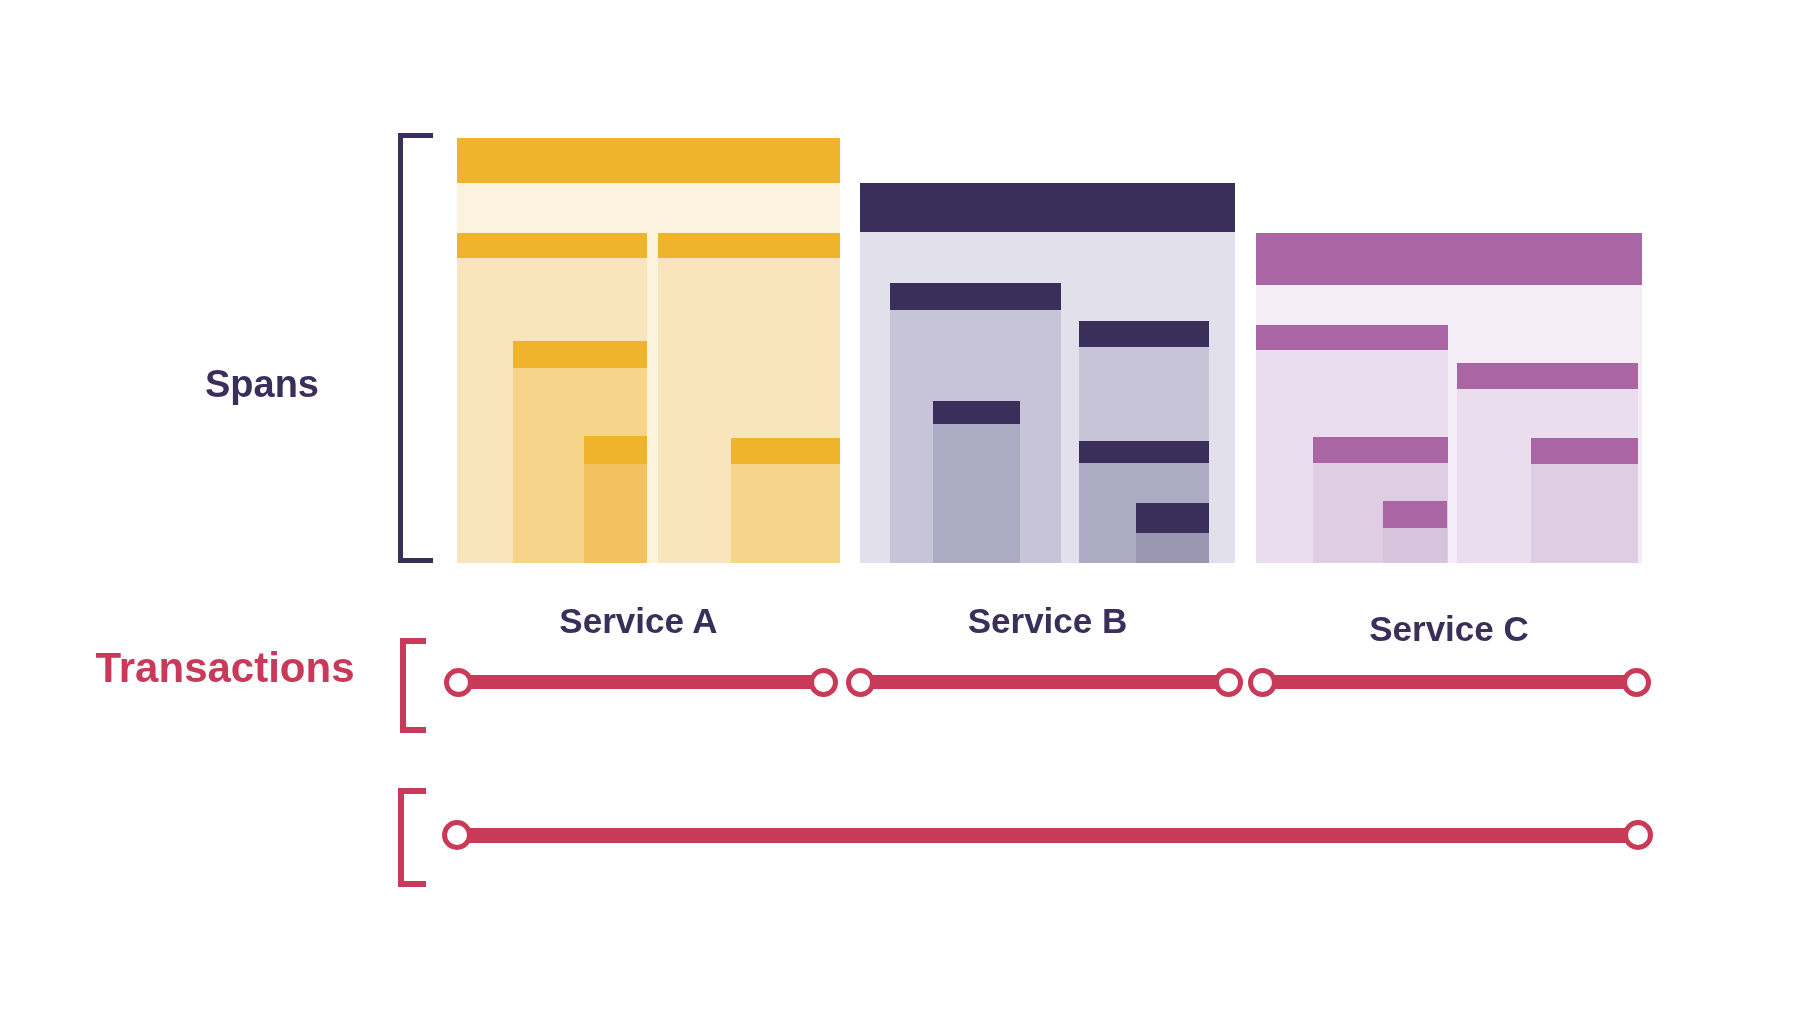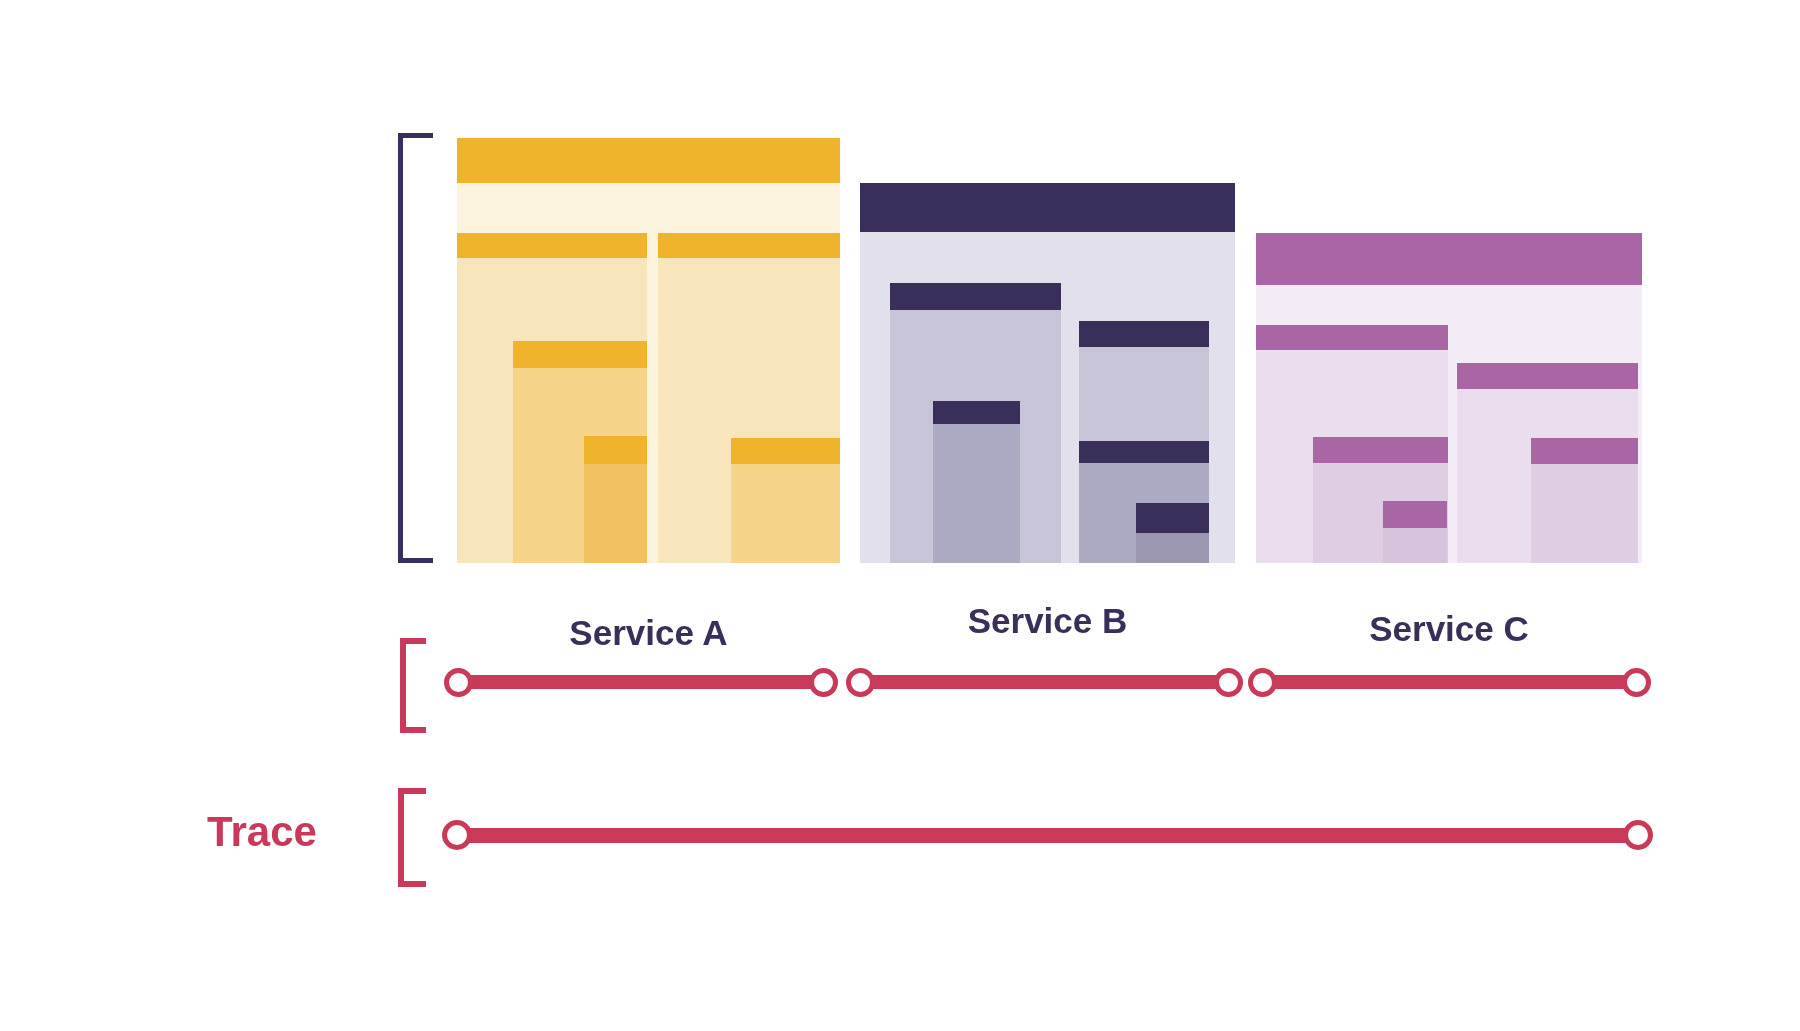--- a/index.html
+++ b/index.html
@@ -40,21 +40,22 @@
   .tl-circle {
     position:absolute; box-sizing:border-box; background:#ffffff;
     border:5px solid #C93A58; border-radius:50%;
   }
 </style>
 </head>
 <body>
 
 <div class="canvas">
 
-  <div class="row-label" id="trace-label">Trace</div>
+  <div class="row-label" id="spans-label">Spans</div>
+  <div class="row-label" id="transactions-label">Transactions</div>
 
   <div class="bracket" id="spans-bracket"></div>
   <div class="bracket" id="transactions-bracket"></div>
   <div class="bracket" id="trace-bracket"></div>
 
   <div id="spans-layer">
       <div class="span-col" style="left: 457px; top: 138px; width: 383px; height: 425px;">
         <div class="span-bar" style="height: 45px; background: rgb(240, 180, 44);"></div>
         <div class="span-body" style="background: rgb(251, 243, 221);"></div>
       </div>
@@ -121,21 +122,21 @@
       <div class="span-col" style="left: 1383px; top: 501px; width: 64px; height: 62px;">
         <div class="span-bar" style="height: 27px; background: rgb(170, 102, 164);"></div>
         <div class="span-body dotted" style="background: rgb(216, 195, 221);"></div>
       </div>
       <div class="span-col" style="left: 1531px; top: 438px; width: 107px; height: 125px;">
         <div class="span-bar" style="height: 26px; background: rgb(170, 102, 164);"></div>
         <div class="span-body dotted" style="background: rgb(223, 206, 227);"></div>
       </div>
     </div>
   <div id="service-labels-layer">
-      <div class="service-label" style="left: 457px; width: 383px; margin-top: 12px;">Service A</div>
+      <div class="service-label" style="left: 447px; width: 383px;">Service A</div>
       <div class="service-label" style="left: 860px; width: 375px;">Service B</div>
       <div class="service-label" style="left: 1256px; width: 386px; margin-top: 8px;">Service C</div>
     </div>
   <div id="timeline-layer">
       <div class="tl-line" style="left: 458px; width: 365px; top: 675px; height: 14px;"></div>
       <div class="tl-circle" style="left: 443.5px; top: 667.5px; width: 29px; height: 29px; border-width: 5px; border-color: rgb(201, 58, 88);"></div>
       <div class="tl-circle" style="left: 808.5px; top: 667.5px; width: 29px; height: 29px; border-width: 5px; border-color: rgb(201, 58, 88);"></div>
       <div class="tl-line" style="left: 860px; width: 368px; top: 675px; height: 14px;"></div>
       <div class="tl-circle" style="left: 845.5px; top: 667.5px; width: 29px; height: 29px; border-width: 5px; border-color: rgb(201, 58, 88);"></div>
       <div class="tl-circle" style="left: 1213.5px; top: 667.5px; width: 29px; height: 29px; border-width: 5px; border-color: rgb(201, 58, 88);"></div>

